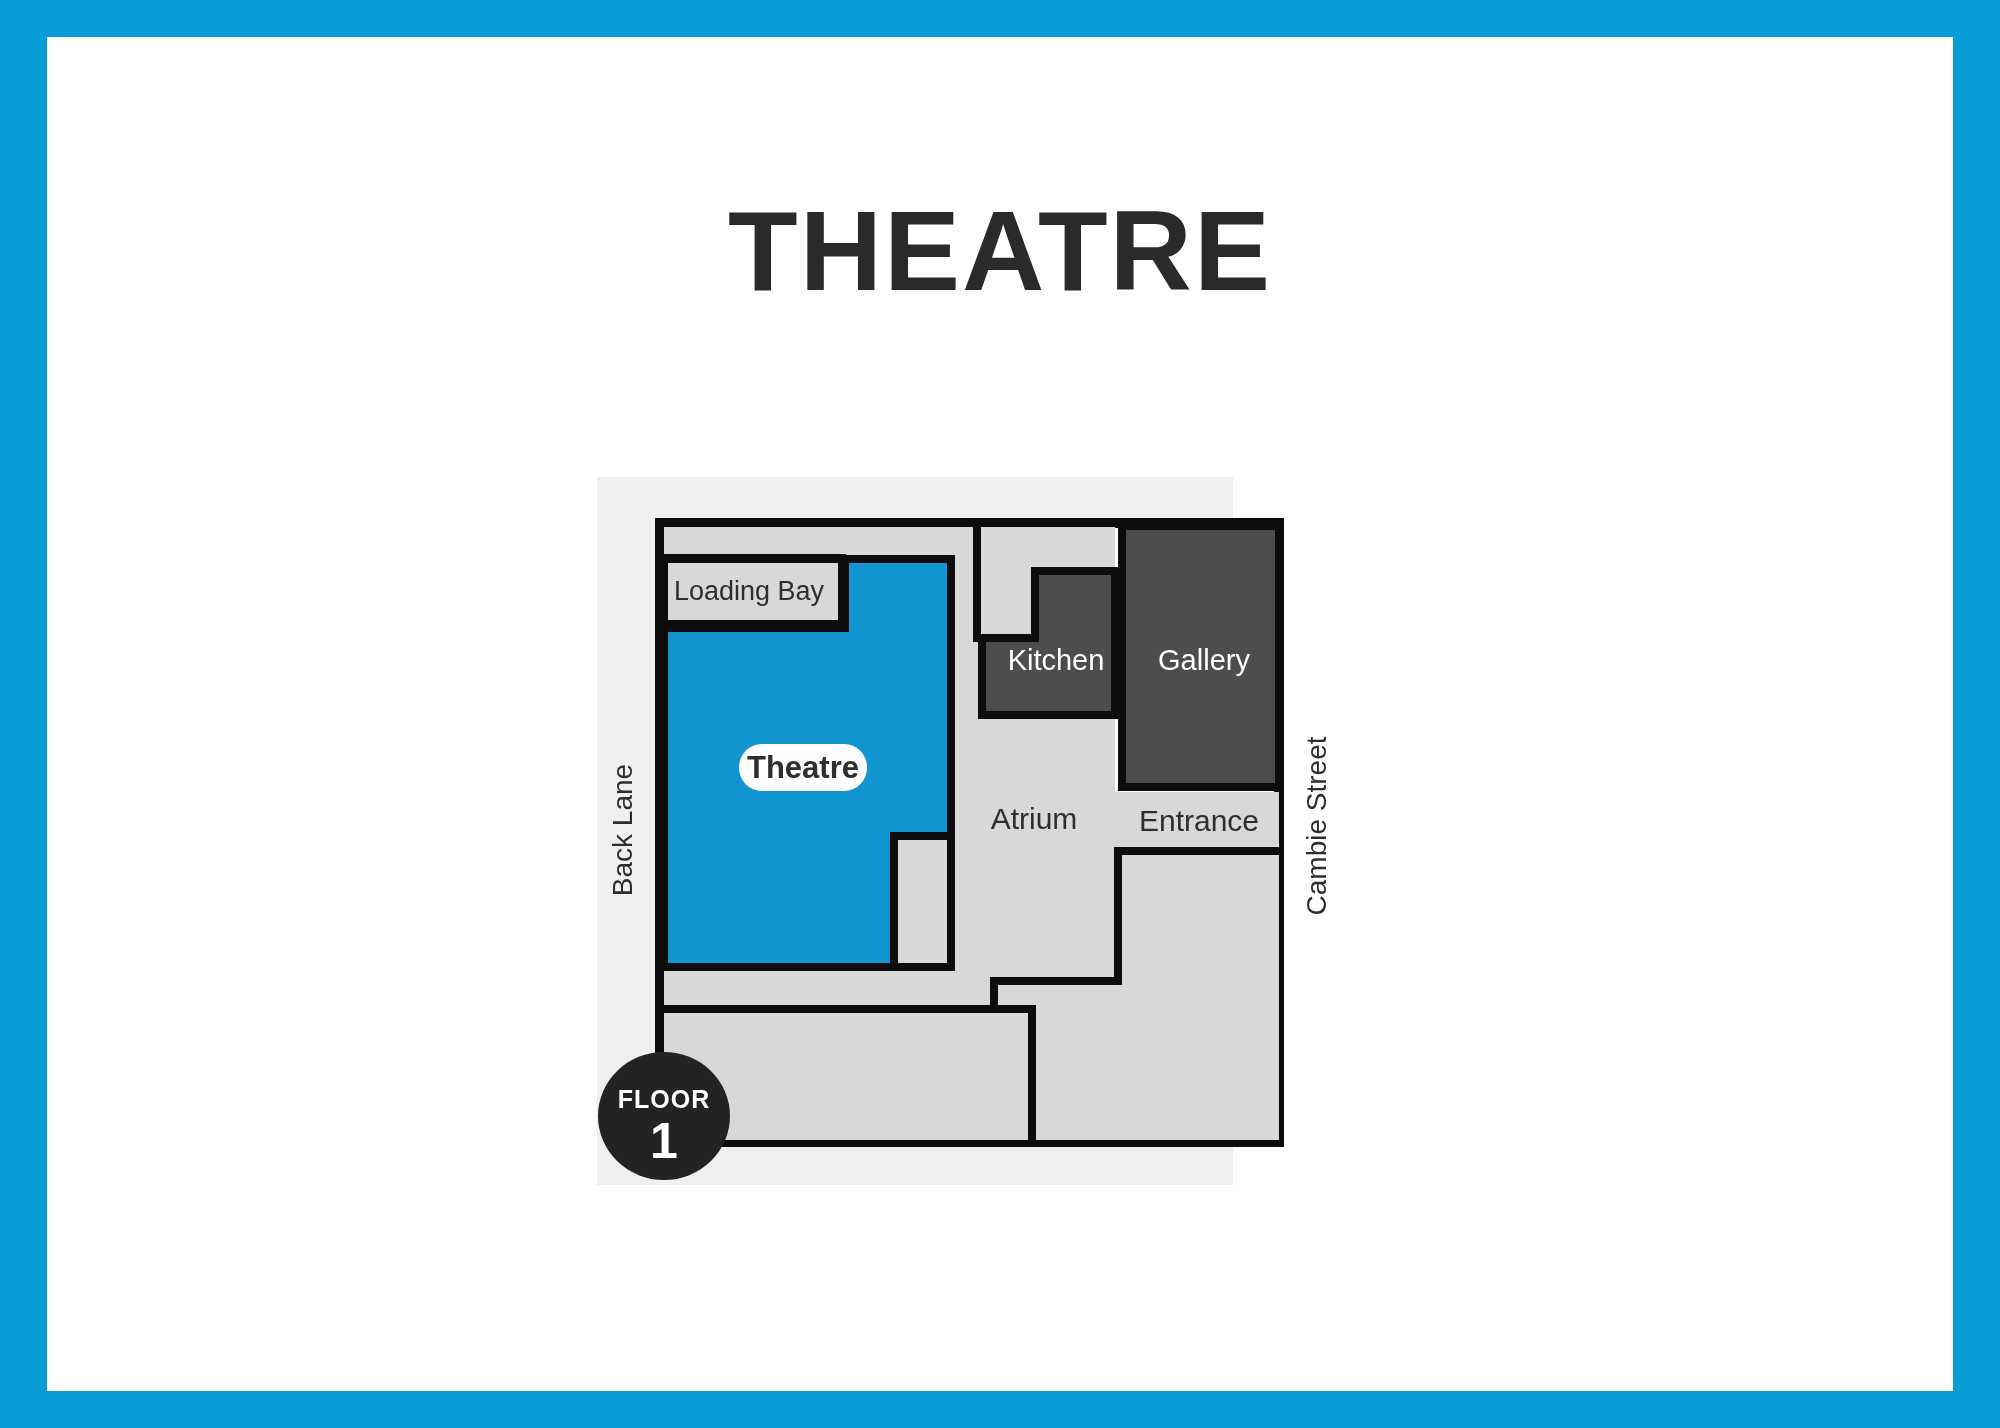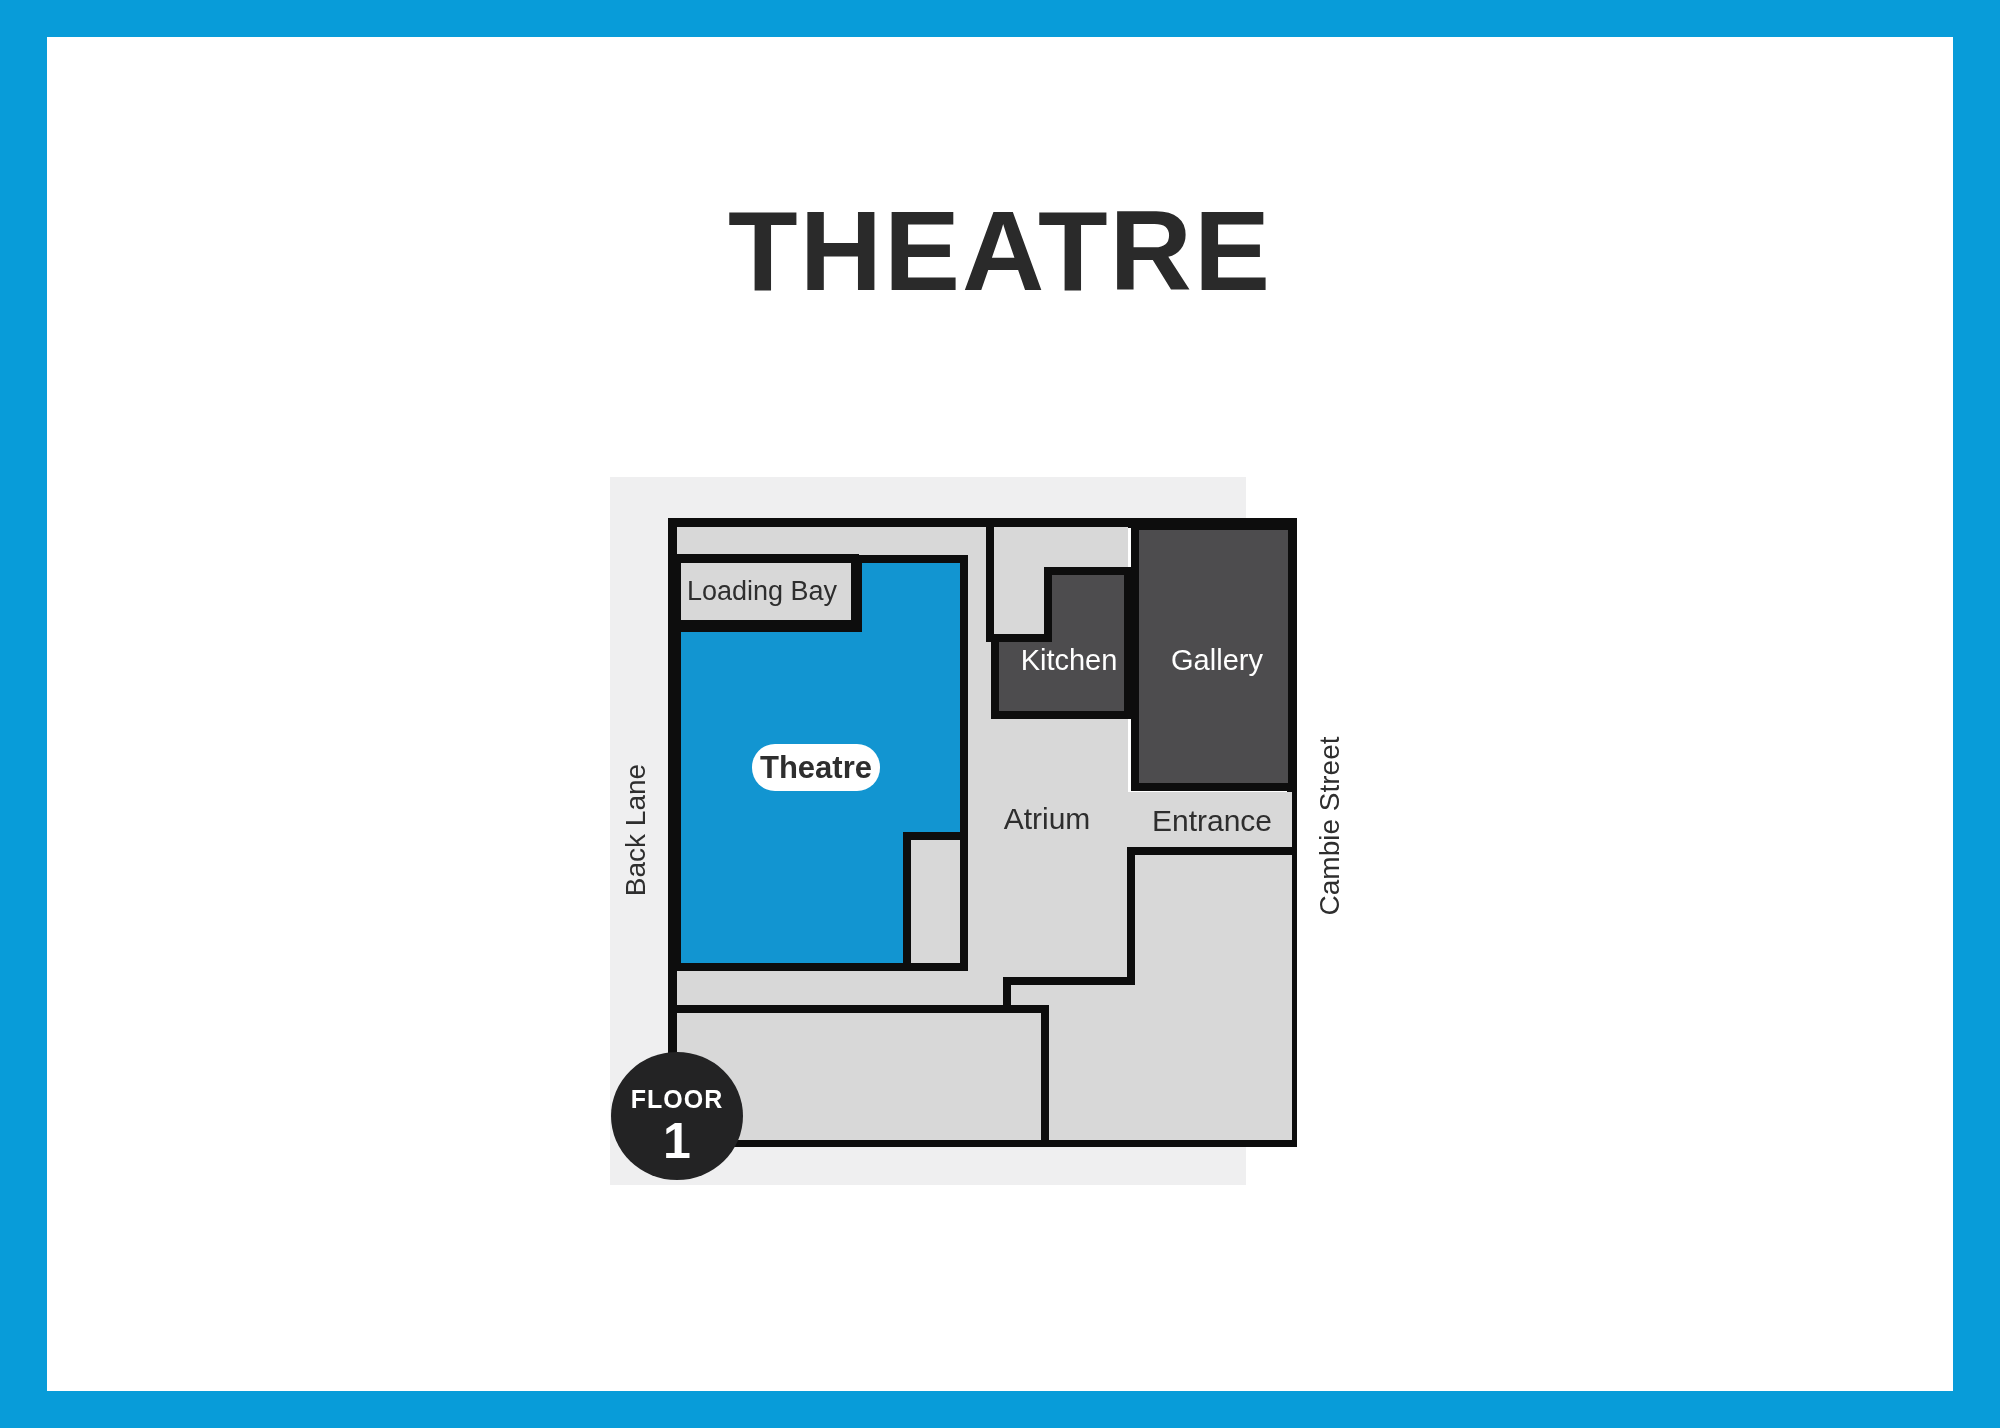--- a/index.html
+++ b/index.html
@@ -16,21 +16,21 @@
     overflow:hidden;
     font-family:"Liberation Sans",sans-serif;
     text-decoration:underline;
   }
   h1.title{
     position:absolute;top:148px;left:0;width:100%;margin:0;
     text-align:center;font-size:114px;font-weight:bold;letter-spacing:2px;
     color:var(--title-text);
   }
   .panel{
-    position:absolute;left:563px;top:440px;width:636px;height:708px;
+    position:absolute;left:550px;top:440px;width:636px;height:708px;
     background:var(--panel-bg);
   }
   svg{display:block}
   .f-light{fill:var(--room-light)}
   .f-dark{fill:var(--room-dark)}
   .f-blue{fill:var(--theatre-blue)}
   .outline{fill:#ffffff;stroke:var(--wall);stroke-width:10}
   .stk8{stroke:var(--wall);stroke-width:8}
   .wall{stroke:var(--wall);stroke-width:8;fill:none}
   text{font-family:"Liberation Sans",sans-serif}

